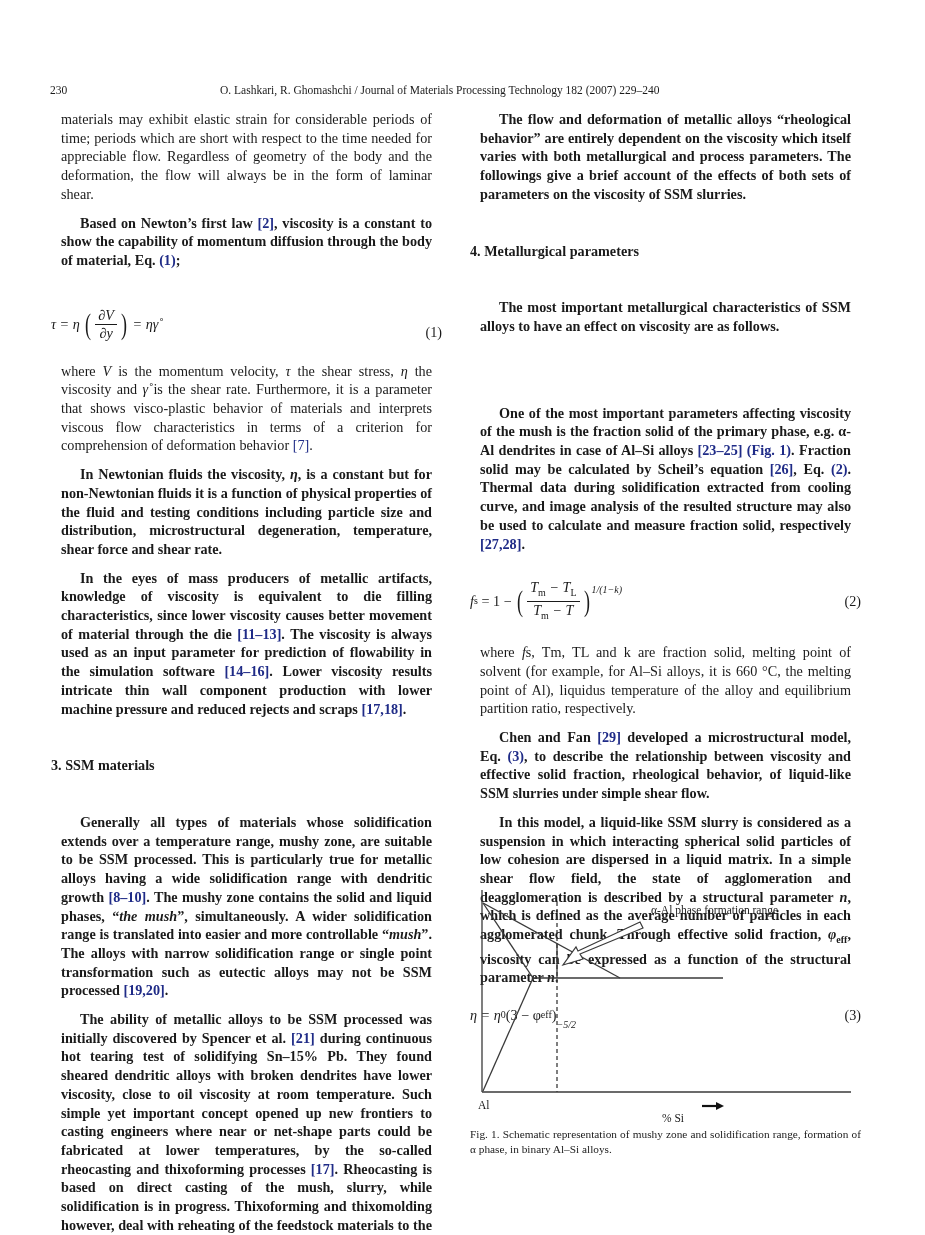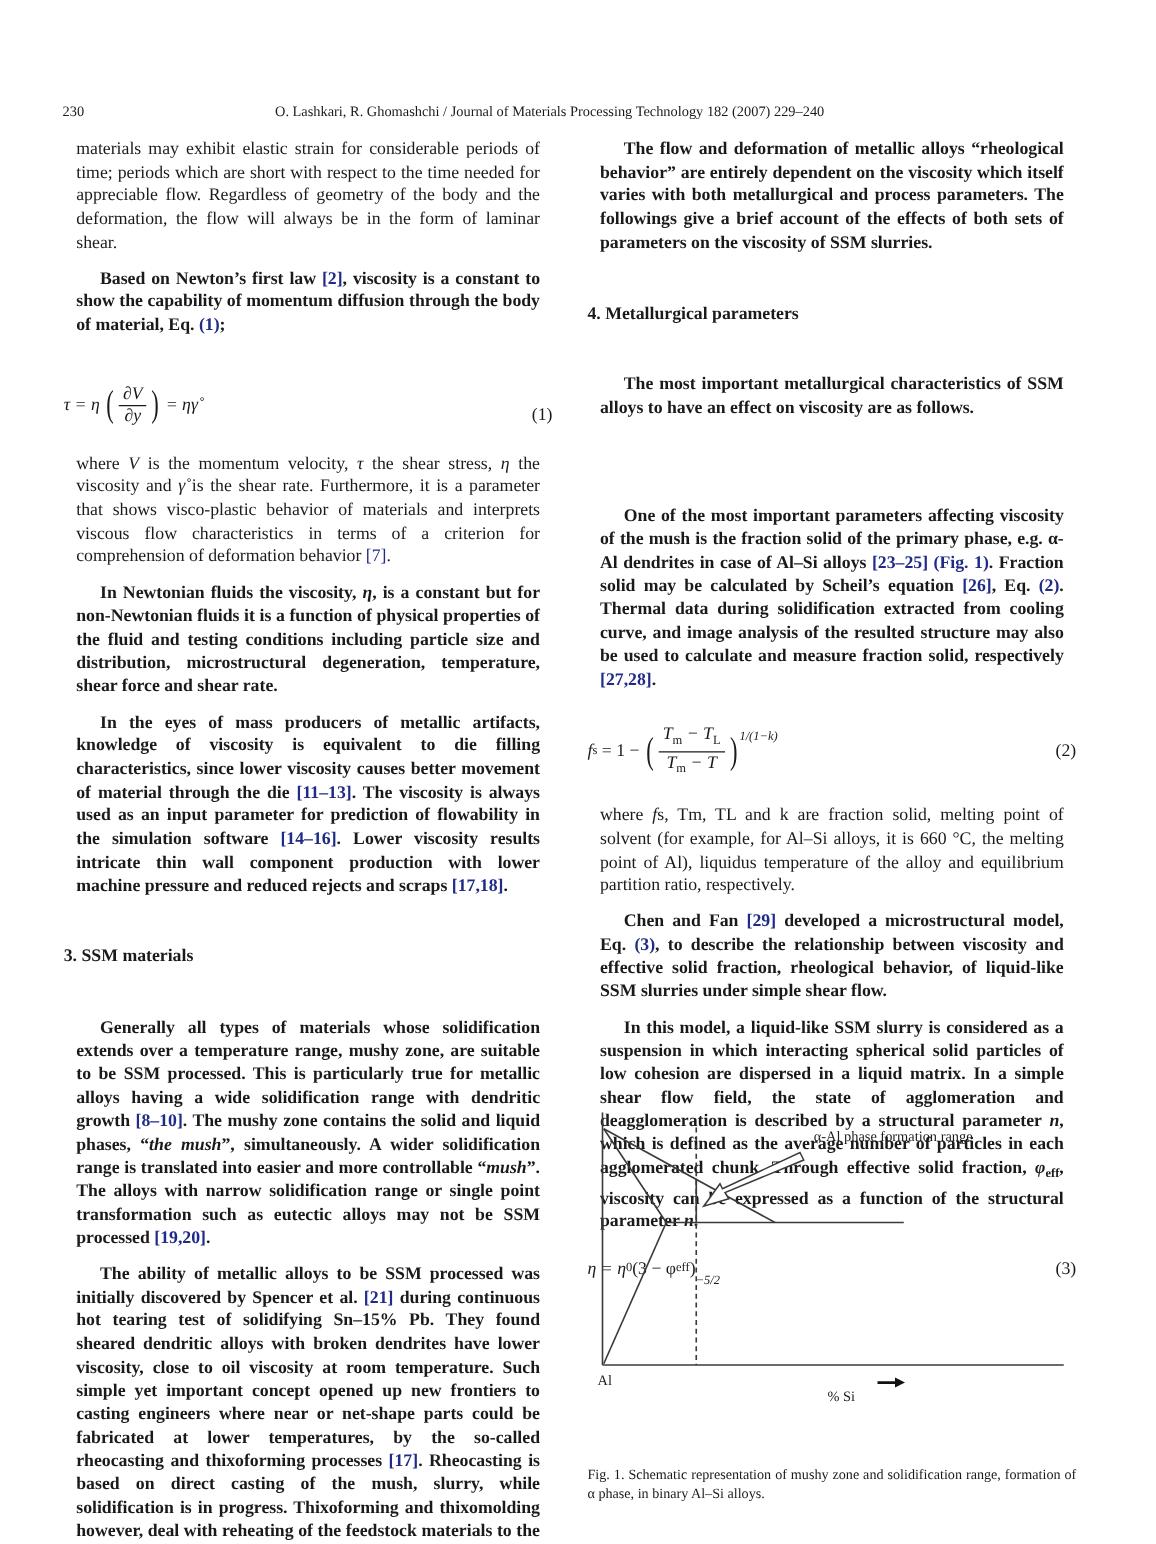--- a/index.html
+++ b/index.html
@@ -25,21 +25,21 @@
   .frac .num { border-bottom: 1px solid #1a1a1a; padding: 0 3px; line-height: 17px; }
   .frac .den { padding: 0 3px; line-height: 17px; }
   .paren { font-size: 30px; font-style: normal; line-height: 1; font-weight: 200; transform: scaleX(0.6); display:inline-block; }
   .up { font-style: normal; }
   sub { font-size: 10px; font-style: normal; }
   sup { font-size: 10px; margin-top: 20px; }
   .gap-s { height: 18px; }
   .gap-m { height: 28px; }
   .figure { position: absolute; left: 470px; top: 880px; width: 400px; height: 250px; }
   .caption { position: absolute; left: 470px; top: 1127px; width: 391px; font-size: 11.3px; line-height: 15px;
-             text-align: justify; margin-top: 46px; }
+             text-align: justify; }
   .axis-label { position: absolute; font-size: 11.5px; }
 </style>
 </head>
 <body>
 
 <div class="running-head">
   <span class="page-num">230</span>
   <span class="journal-ref">O. Lashkari, R. Ghomashchi / Journal of Materials Processing Technology 182 (2007) 229–240</span>
 </div>
 

